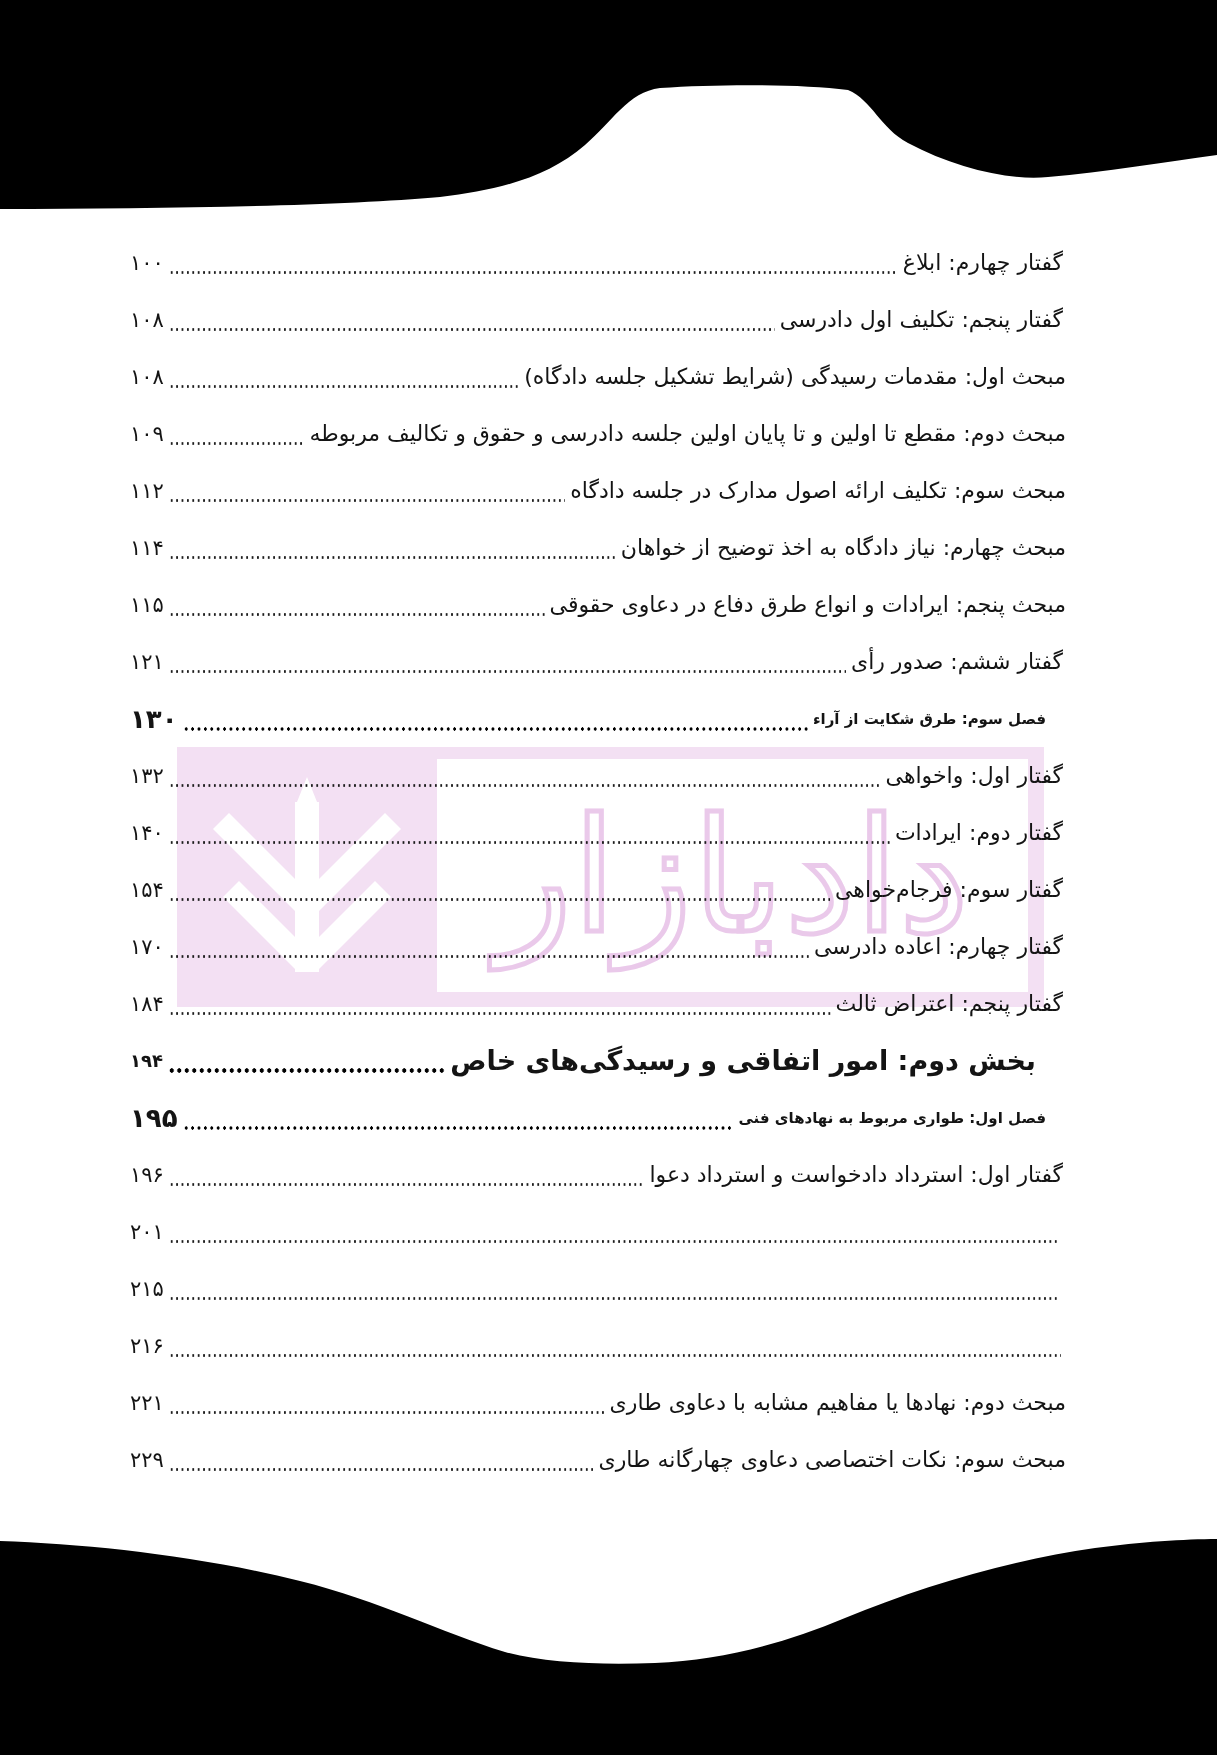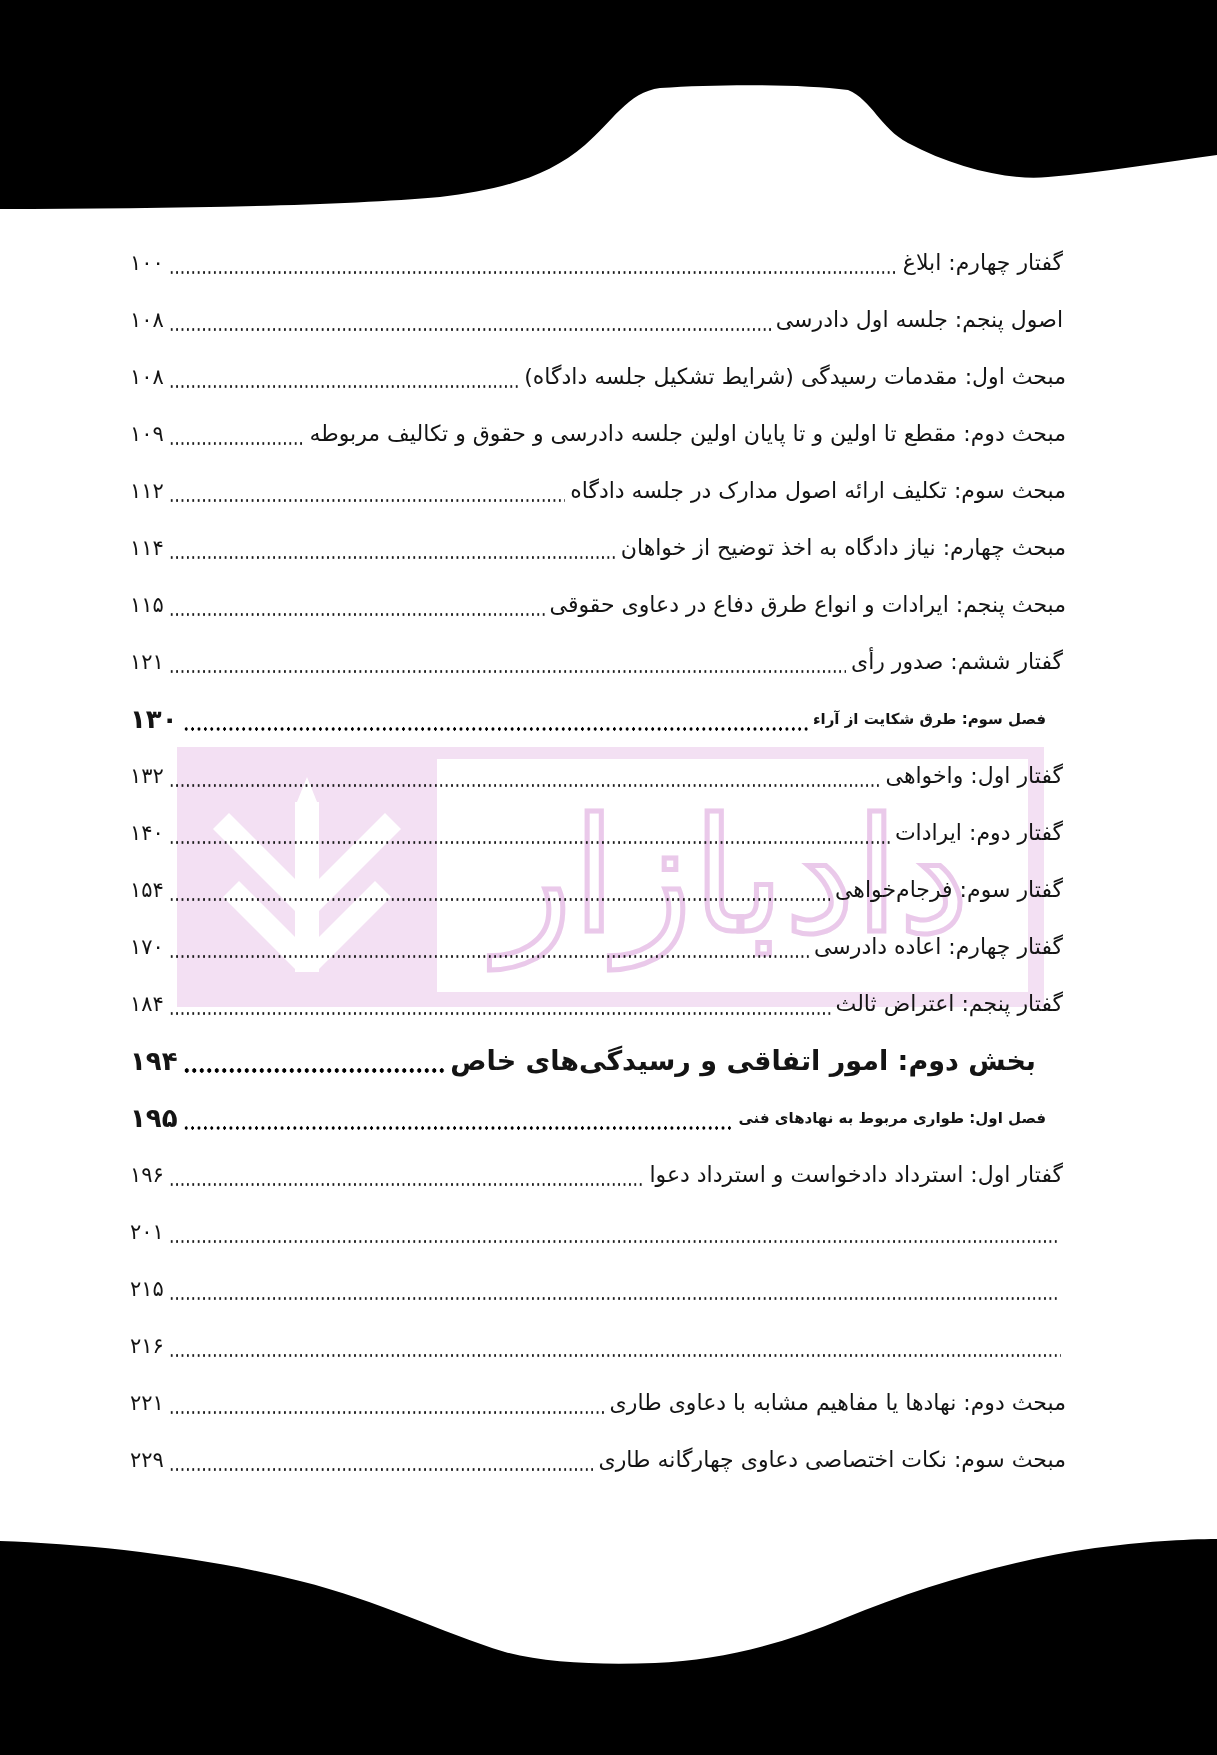--- a/index.html
+++ b/index.html
@@ -54,21 +54,21 @@
   .lv-fasl{padding-right:20px;font-weight:bold;}
   .lv-fasl .toc-title{font-size:15px;}
   .lv-fasl .toc-num{font-size:26px;font-weight:bold;}
   .lv-fasl .toc-leader{
     height:4px;
     background-image:radial-gradient(circle,#000 1.5px,transparent 1.8px);
     background-size:6.4px 4px;
   }
   .lv-bakhsh{padding-right:30px;font-weight:bold;}
   .lv-bakhsh .toc-title{font-size:27px;}
-  .lv-bakhsh .toc-num{font-size:26px;font-weight:bold;}
+  .lv-bakhsh .toc-num{font-size:18px;font-weight:bold;}
   .lv-bakhsh .toc-leader{
     height:5px;
     background-image:radial-gradient(circle,#000 2px,transparent 2.4px);
     background-size:7.5px 5px;
   }
 </style>
 </head>
 <body style="--ink: #141414; --wm-bg: #f3e0f3; --wm-stroke: #eac9ea;">
 
 <svg class="band band-top" viewBox="0 0 1217 215" preserveAspectRatio="none">
@@ -109,21 +109,21 @@
   </div>
 </div>
 
 <div class="toc">
     <div class="toc-row lv-goftar">
     <span class="toc-title">گفتار چهارم: ابلاغ</span>
     <span class="toc-leader"></span>
     <span class="toc-num">۱۰۰</span>
   </div>
     <div class="toc-row lv-goftar">
-    <span class="toc-title">اصول پنجم: جلسه اول دادرسی</span>
+    <span class="toc-title">گفتار پنجم: تکلیف اول دادرسی</span>
     <span class="toc-leader"></span>
     <span class="toc-num">۱۰۸</span>
   </div>
     <div class="toc-row lv-mabhas">
     <span class="toc-title">مبحث اول: مقدمات رسیدگی (شرایط تشکیل جلسه دادگاه)</span>
     <span class="toc-leader"></span>
     <span class="toc-num">۱۰۸</span>
   </div>
     <div class="toc-row lv-mabhas">
     <span class="toc-title">مبحث دوم: مقطع تا اولین و تا پایان اولین جلسه دادرسی و حقوق و تکالیف مربوطه</span>

